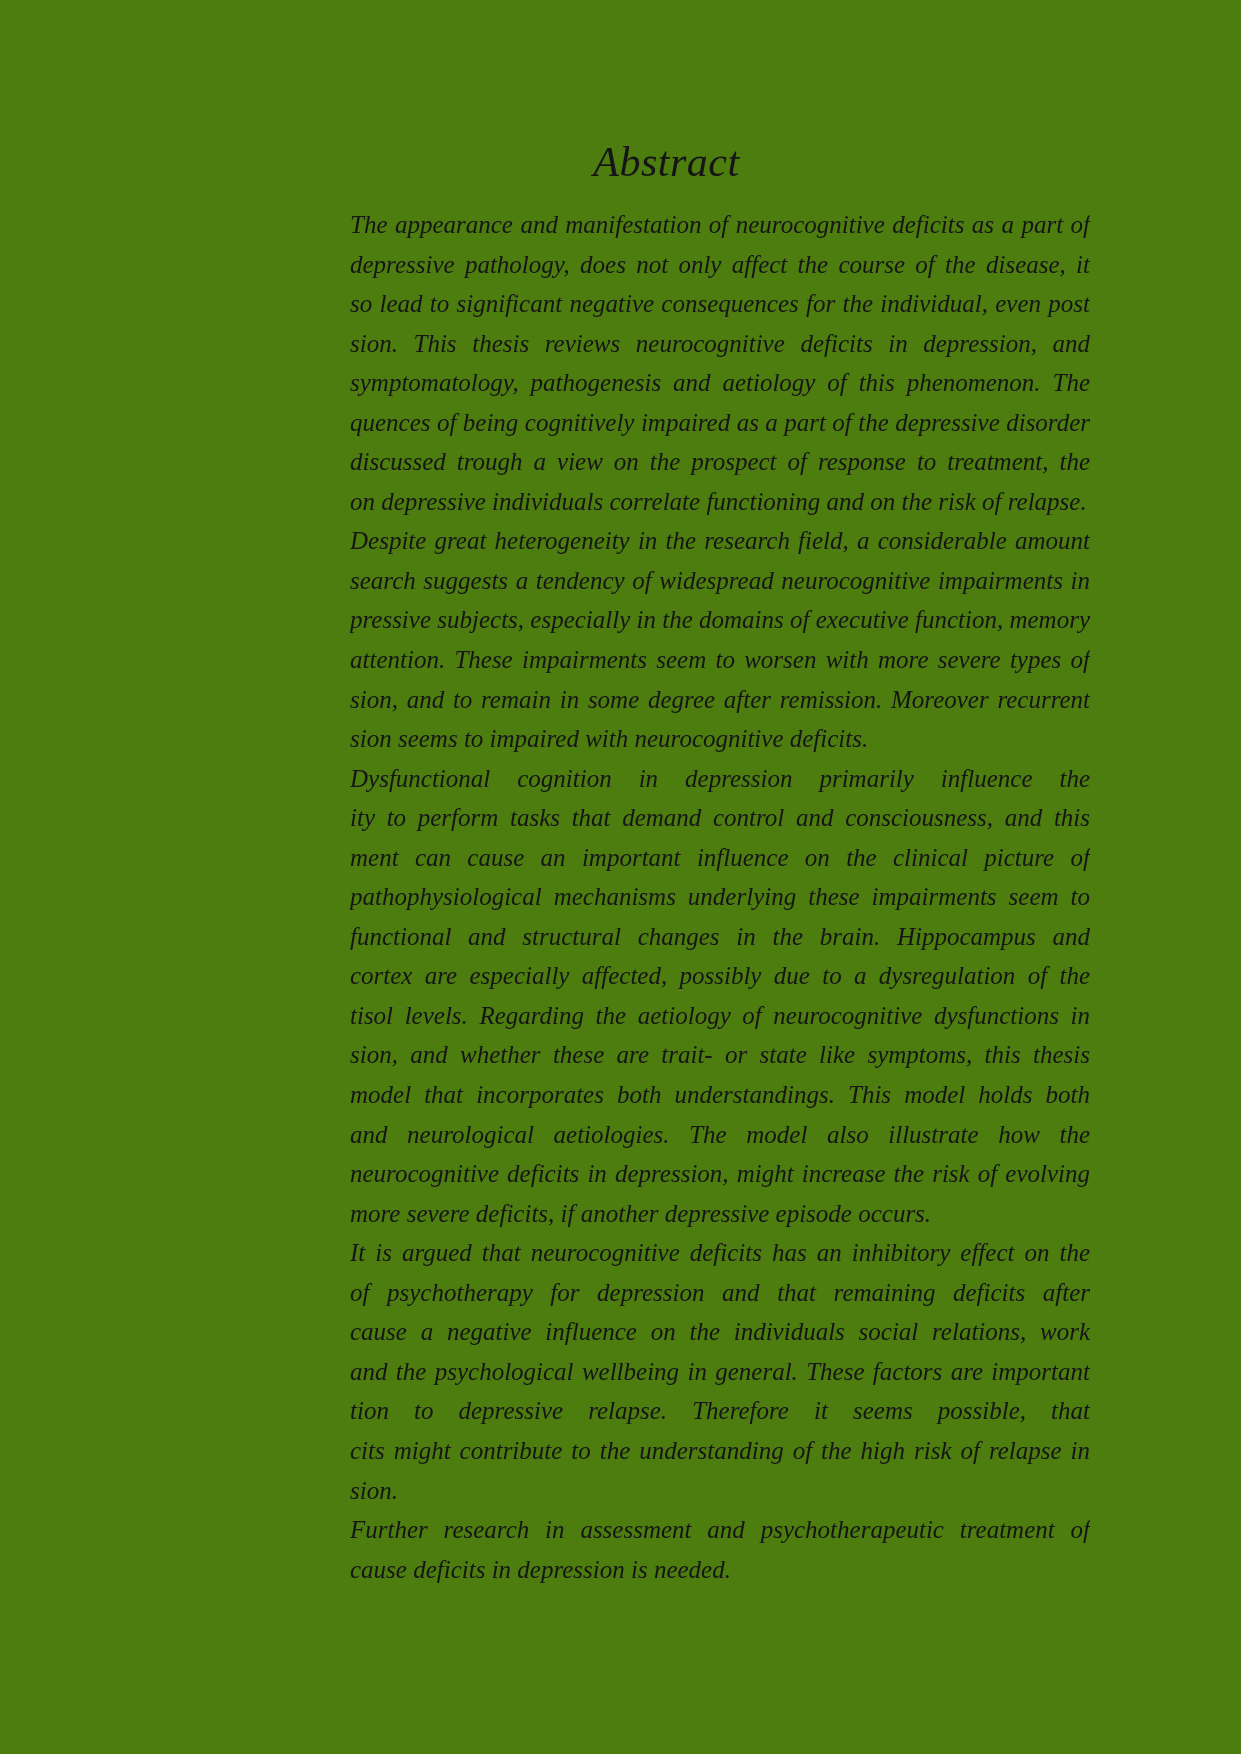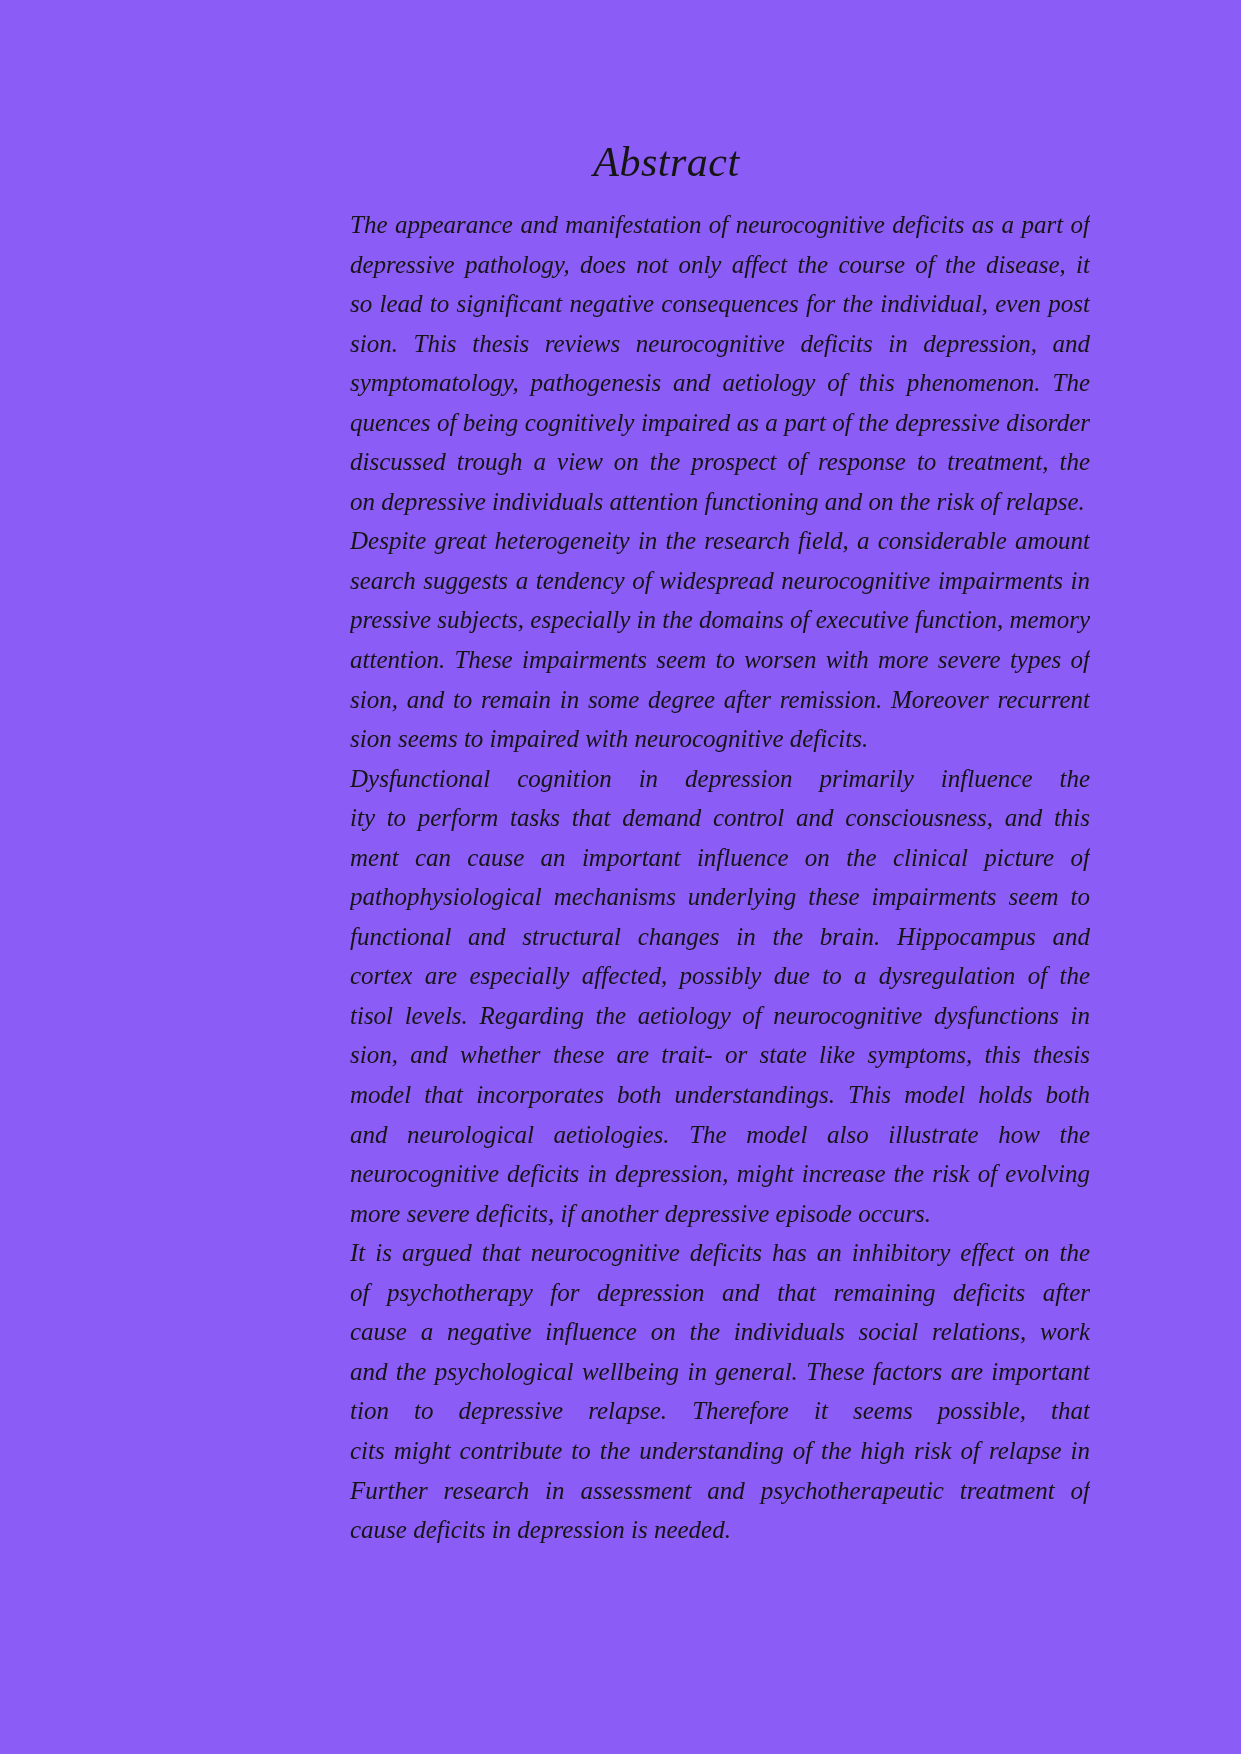--- a/index.html
+++ b/index.html
@@ -5,21 +5,21 @@
   html, body {
     margin: 0;
     padding: 0;
     background: #e8e8e8;
   }
   .page {
     position: relative;
     width: 1241px;
     height: 1754px;
     margin: 0 auto;
-    background: #8b5cf6;
+    background: #4d7c0f;
     font-family: "Liberation Serif", "DejaVu Serif", serif;
     font-style: italic;
     color: #151515;
     overflow: hidden;
   }
   .title {
     position: absolute;
     left: 350px;
     top: 141px;
     width: 633px;
@@ -62,21 +62,21 @@
   <h1 class="title">Abstract</h1>
   <div class="body-text">
       <div class="paragraph">
         <div class="line">The appearance and manifestation of neurocognitive deficits as a part of the</div>
         <div class="line">depressive pathology, does not only affect the course of the disease, it might al-</div>
         <div class="line">so lead to significant negative consequences for the individual, even post remis-</div>
         <div class="line">sion. This thesis reviews neurocognitive deficits in depression, and discusses the</div>
         <div class="line">symptomatology, pathogenesis and aetiology of this phenomenon. The conse-</div>
         <div class="line">quences of being cognitively impaired as a part of the depressive disorder are</div>
         <div class="line">discussed trough a view on the prospect of response to treatment, the influence</div>
-        <div class="line last">on depressive individuals attention functioning and on the risk of relapse.</div>
+        <div class="line last">on depressive individuals correlate functioning and on the risk of relapse.</div>
       </div>
       <div class="paragraph">
         <div class="line">Despite great heterogeneity in the research field, a considerable amount of re-</div>
         <div class="line">search suggests a tendency of widespread neurocognitive impairments in de-</div>
         <div class="line">pressive subjects, especially in the domains of executive function, memory and</div>
         <div class="line">attention. These impairments seem to worsen with more severe types of depres-</div>
         <div class="line">sion, and to remain in some degree after remission. Moreover recurrent depres-</div>
         <div class="line last">sion seems to impaired with neurocognitive deficits.</div>
       </div>
       <div class="paragraph">
@@ -93,19 +93,20 @@
         <div class="line">neurocognitive deficits in depression, might increase the risk of evolving even</div>
         <div class="line last">more severe deficits, if another depressive episode occurs.</div>
       </div>
       <div class="paragraph">
         <div class="line">It is argued that neurocognitive deficits has an inhibitory effect on the response</div>
         <div class="line">of psychotherapy for depression and that remaining deficits after remission can</div>
         <div class="line">cause a negative influence on the individuals social relations, work functions</div>
         <div class="line">and the psychological wellbeing in general. These factors are important in rela-</div>
         <div class="line">tion to depressive relapse. Therefore it seems possible, that neurocognitive defi-</div>
         <div class="line">cits might contribute to the understanding of the high risk of relapse in depres-</div>
+        <div class="line last">sion.</div>
       </div>
       <div class="paragraph">
         <div class="line">Further research in assessment and psychotherapeutic treatment of neurocogni-</div>
         <div class="line last">cause deficits in depression is needed.</div>
       </div>
     </div>
 </div>
 
 </body></html>

